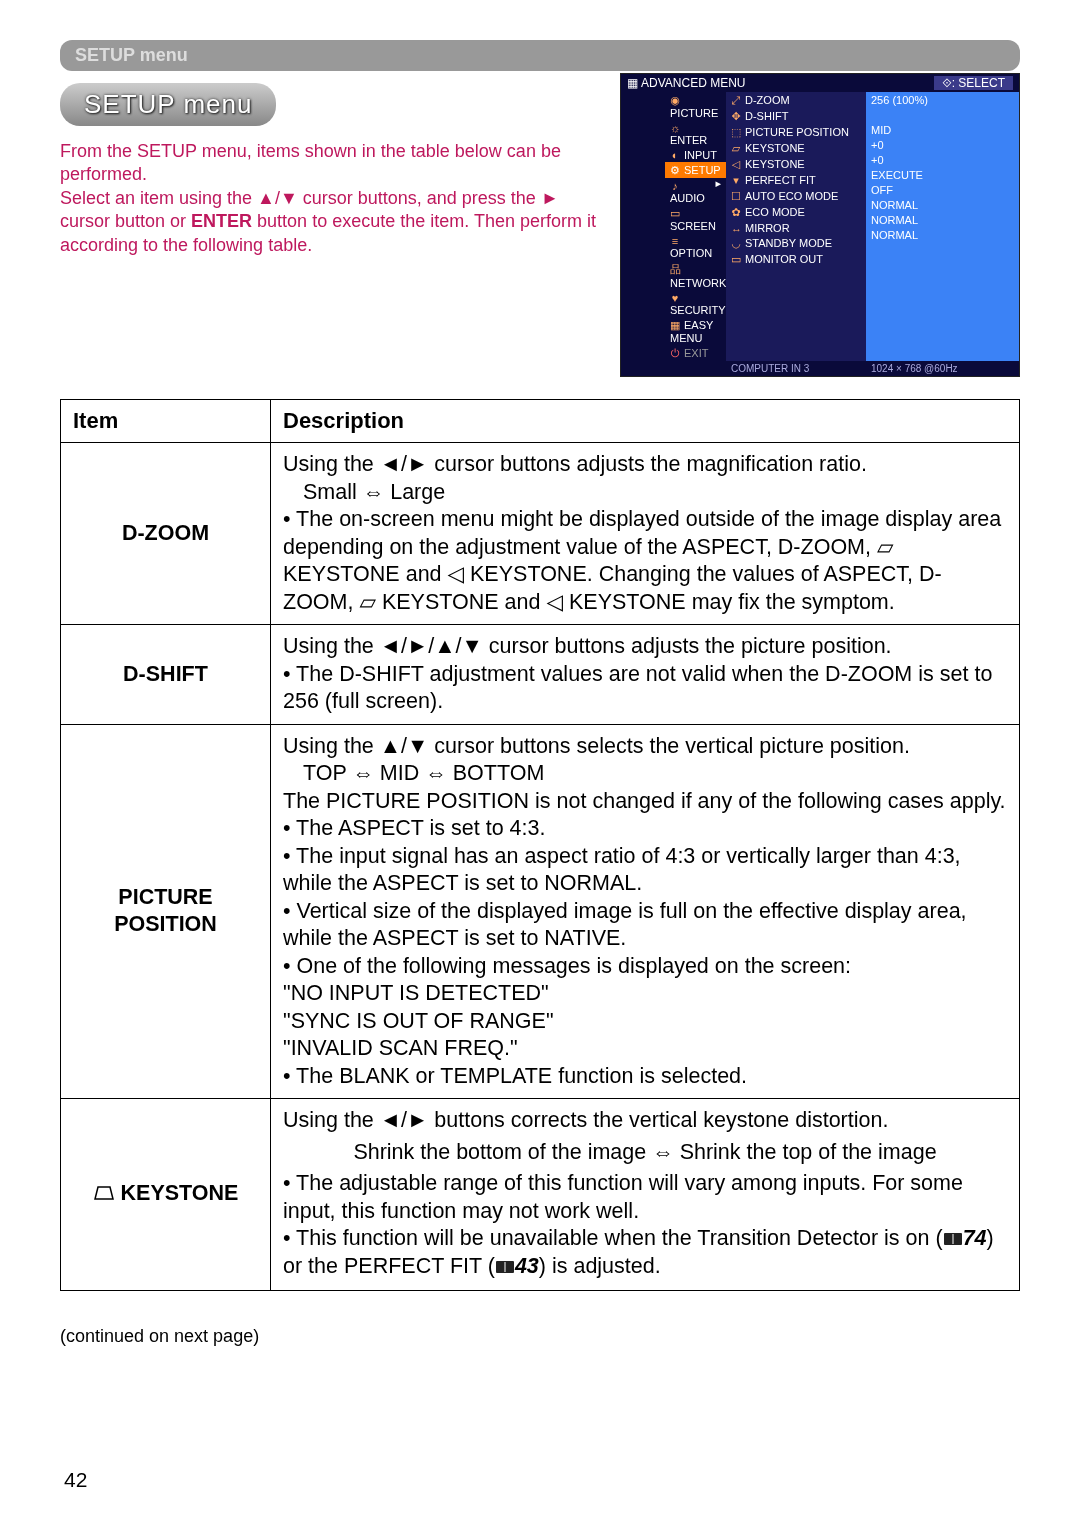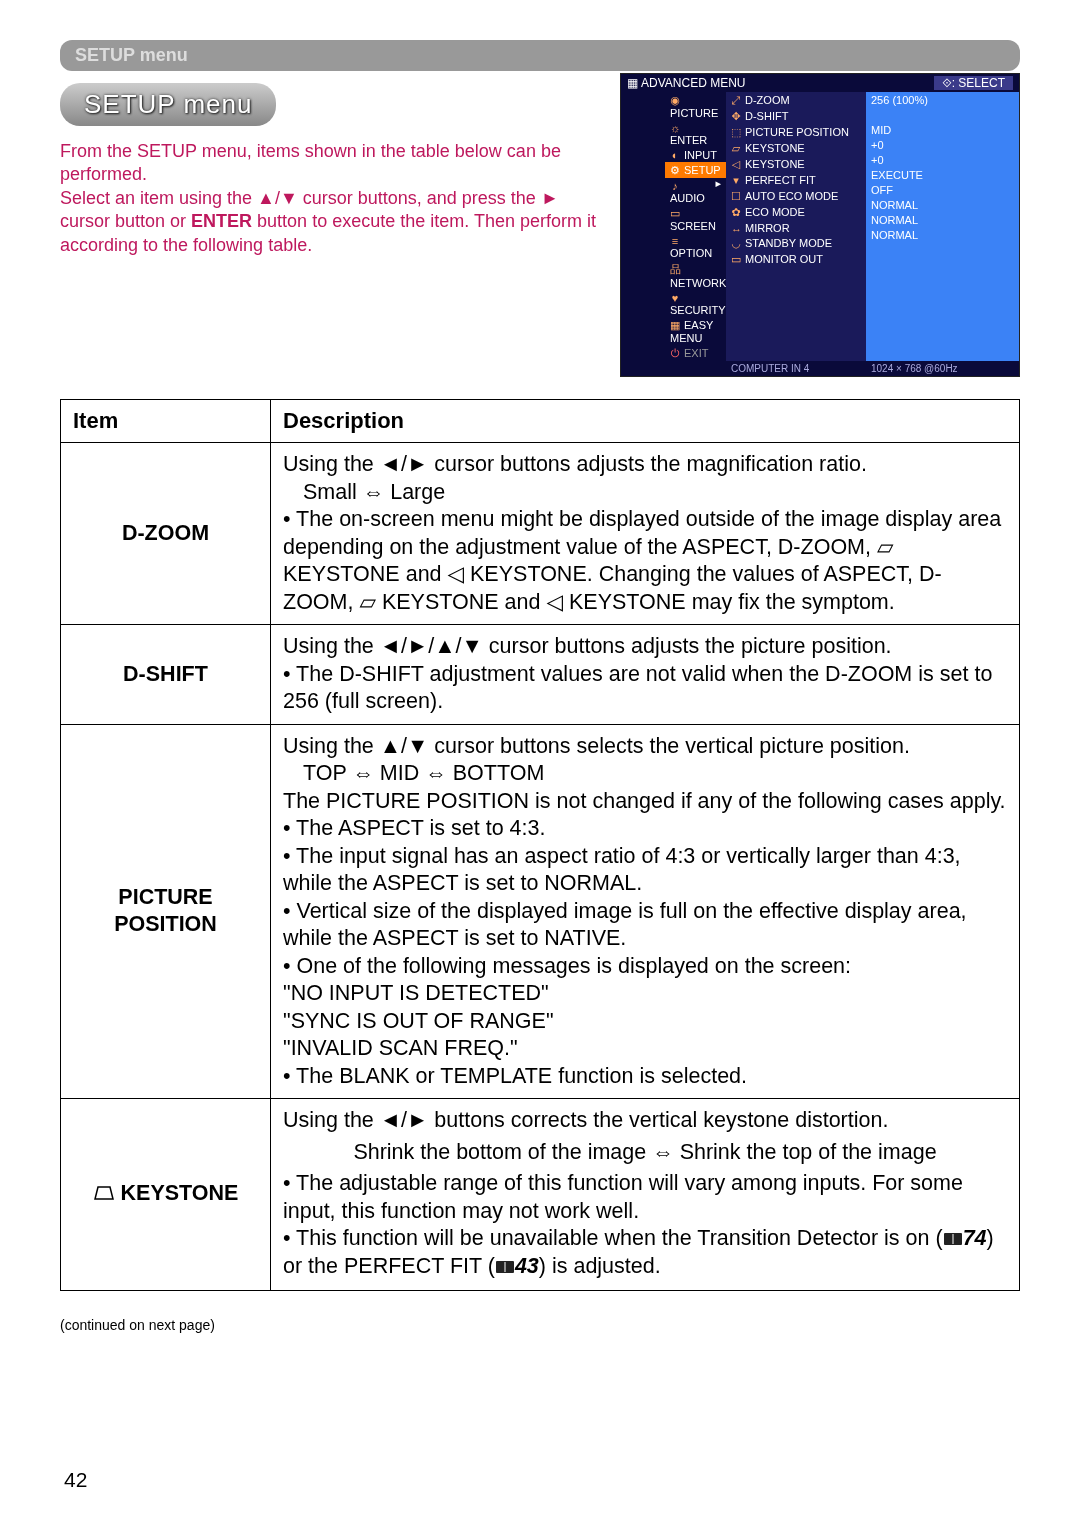--- a/index.html
+++ b/index.html
@@ -127,22 +127,22 @@
     table.setup td {
       font-size: 21.5px;
       line-height: 1.28;
     }
     table.setup td.item {
       text-align: center;
       font-weight: bold;
       width: 210px;
     }
     .continued {
-      margin-top: 26px;
-      font-size: 14px;
+      margin-top: 35px;
+      font-size: 18px;
     }
     .page-num {
       position: absolute;
       bottom: 34px;
       left: 64px;
       font-size: 21px;
     }
     .indent { padding-left: 20px; display: inline-block; }
     .keystone-icon {
       display: inline-block;
@@ -207,21 +207,21 @@
         <div>EXECUTE</div>
         <div>OFF</div>
         <div>NORMAL</div>
         <div>NORMAL</div>
         <div>NORMAL</div>
         <div>&nbsp;</div>
       </div>
     </div>
     <div class="menu-footer">
       <div class="sp"></div>
-      <div class="mf1">COMPUTER IN 4</div>
+      <div class="mf1">COMPUTER IN 3</div>
       <div class="mf2">1024 × 768 @60Hz</div>
     </div>
   </div>
 </div>
 
 <table class="setup">
   <tbody>
       <tr>
     <th>Item</th>
     <th>Description</th>

